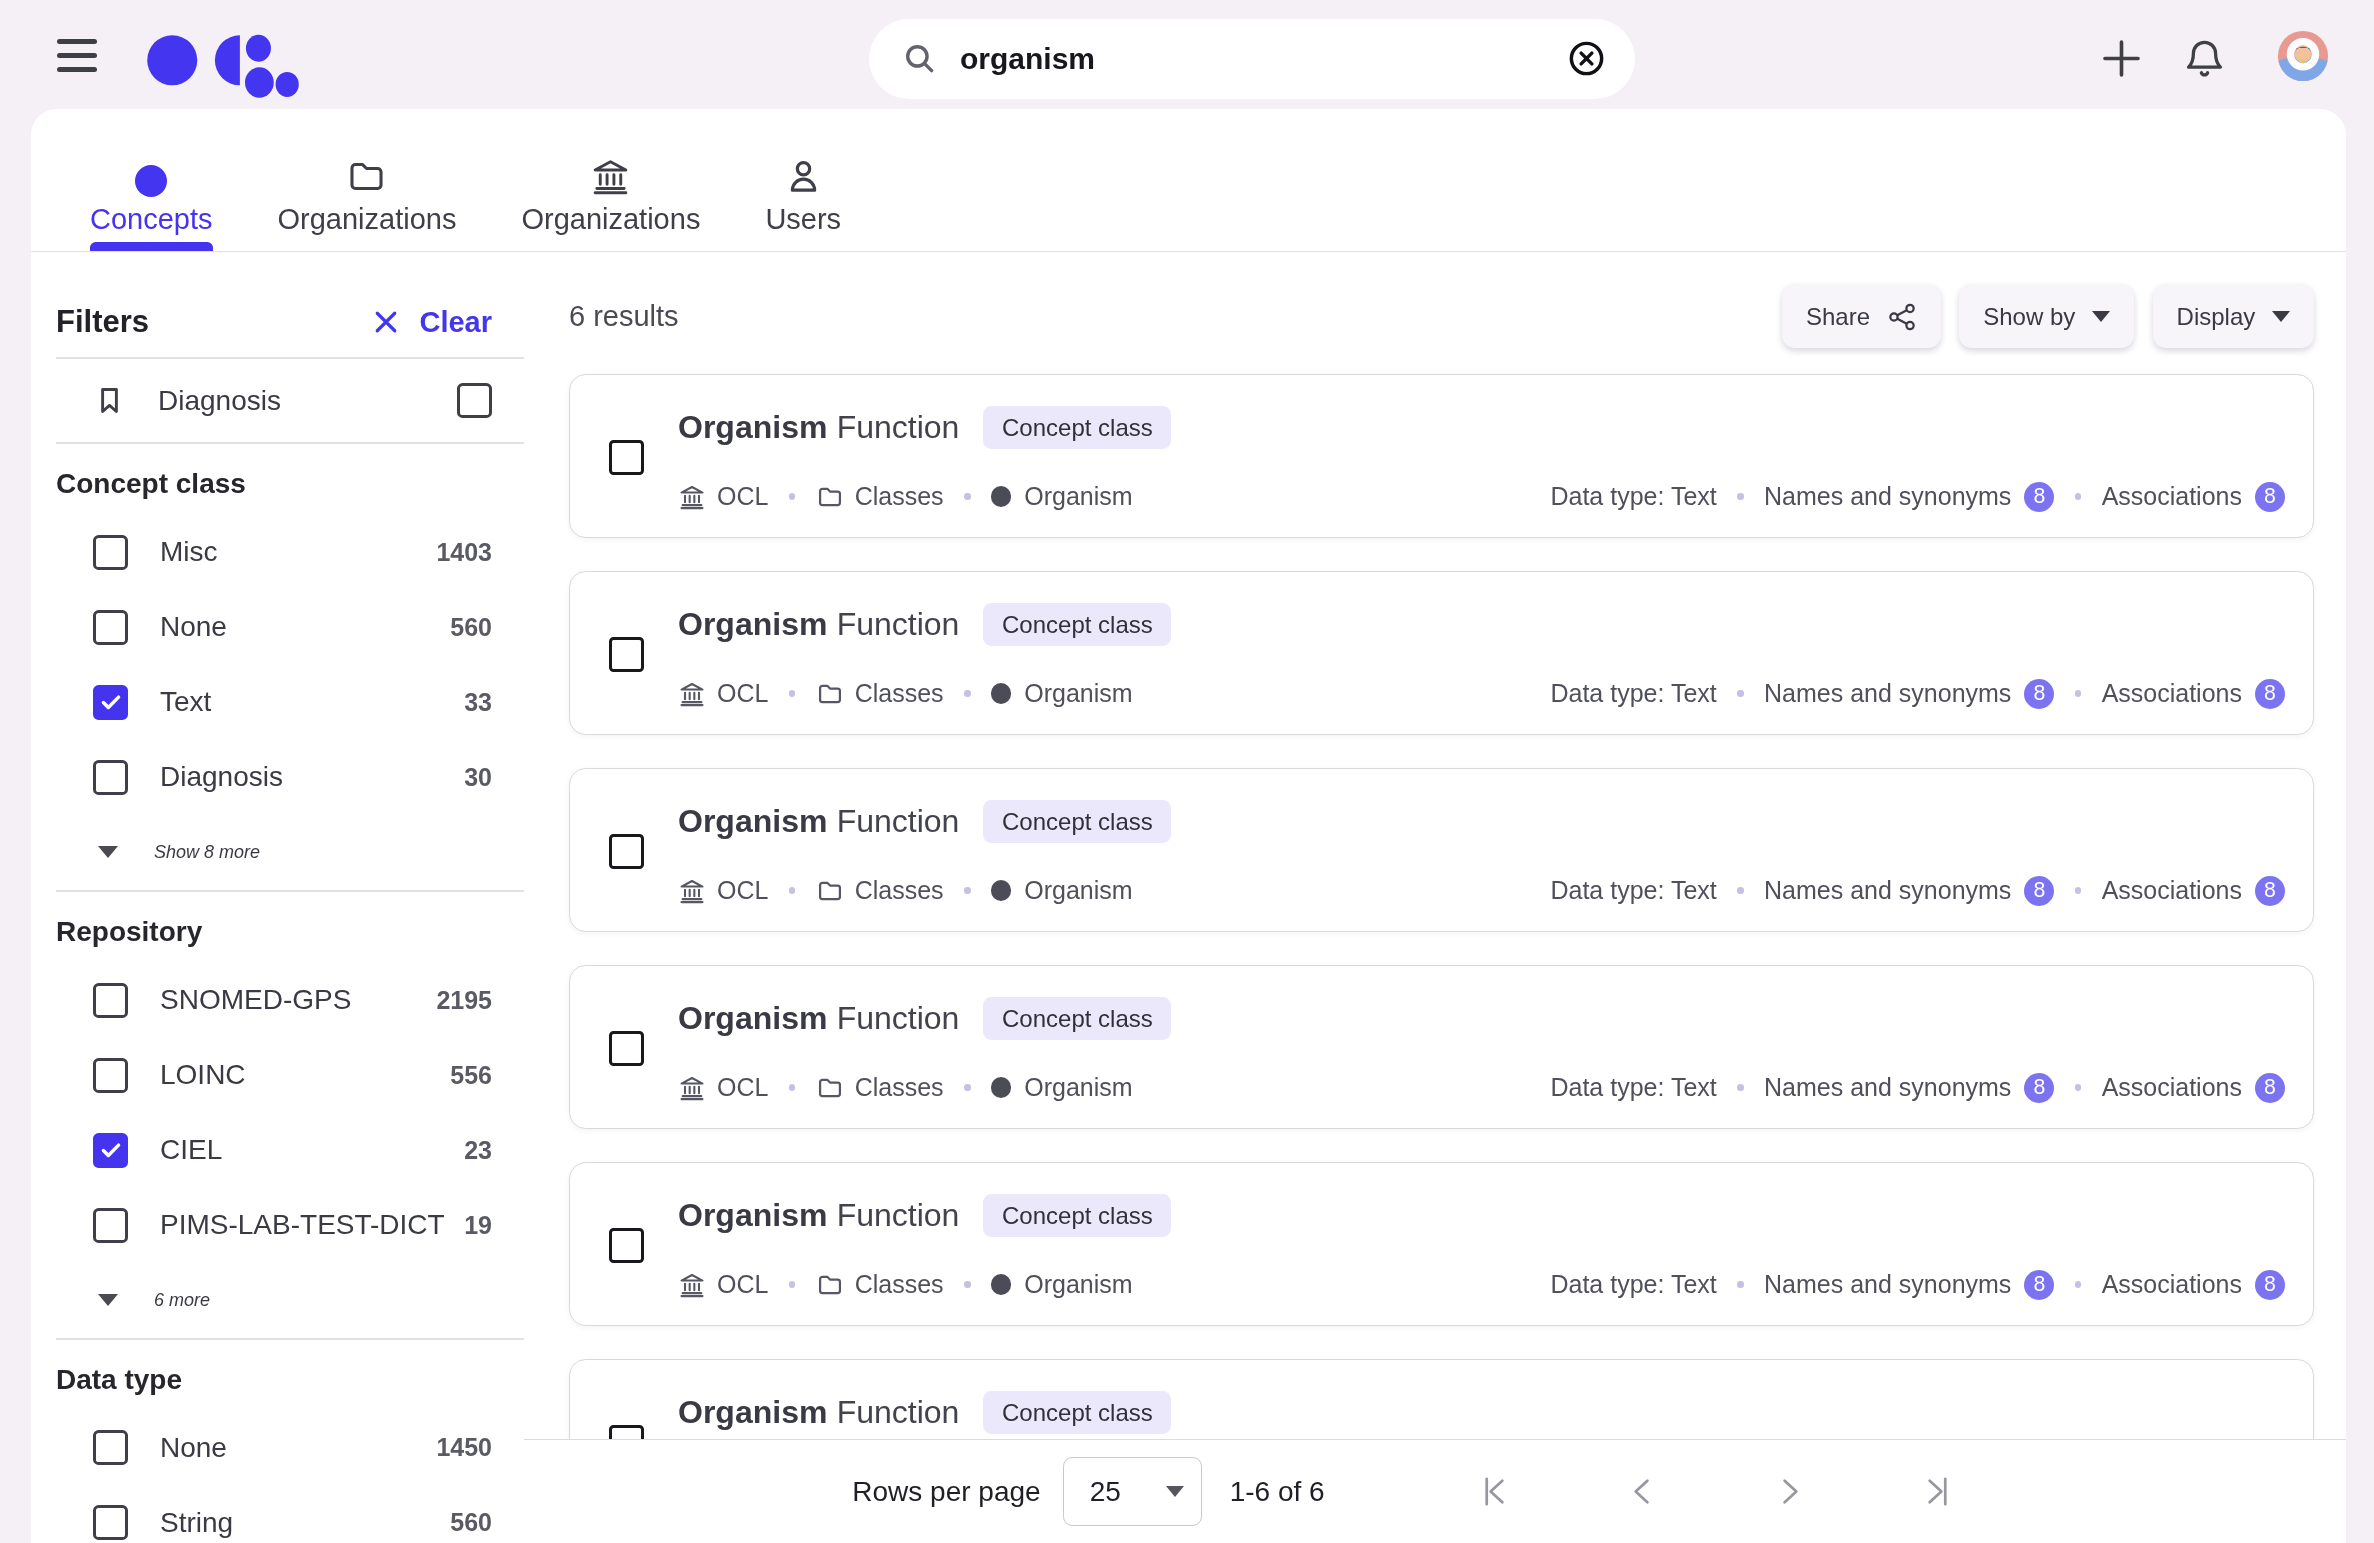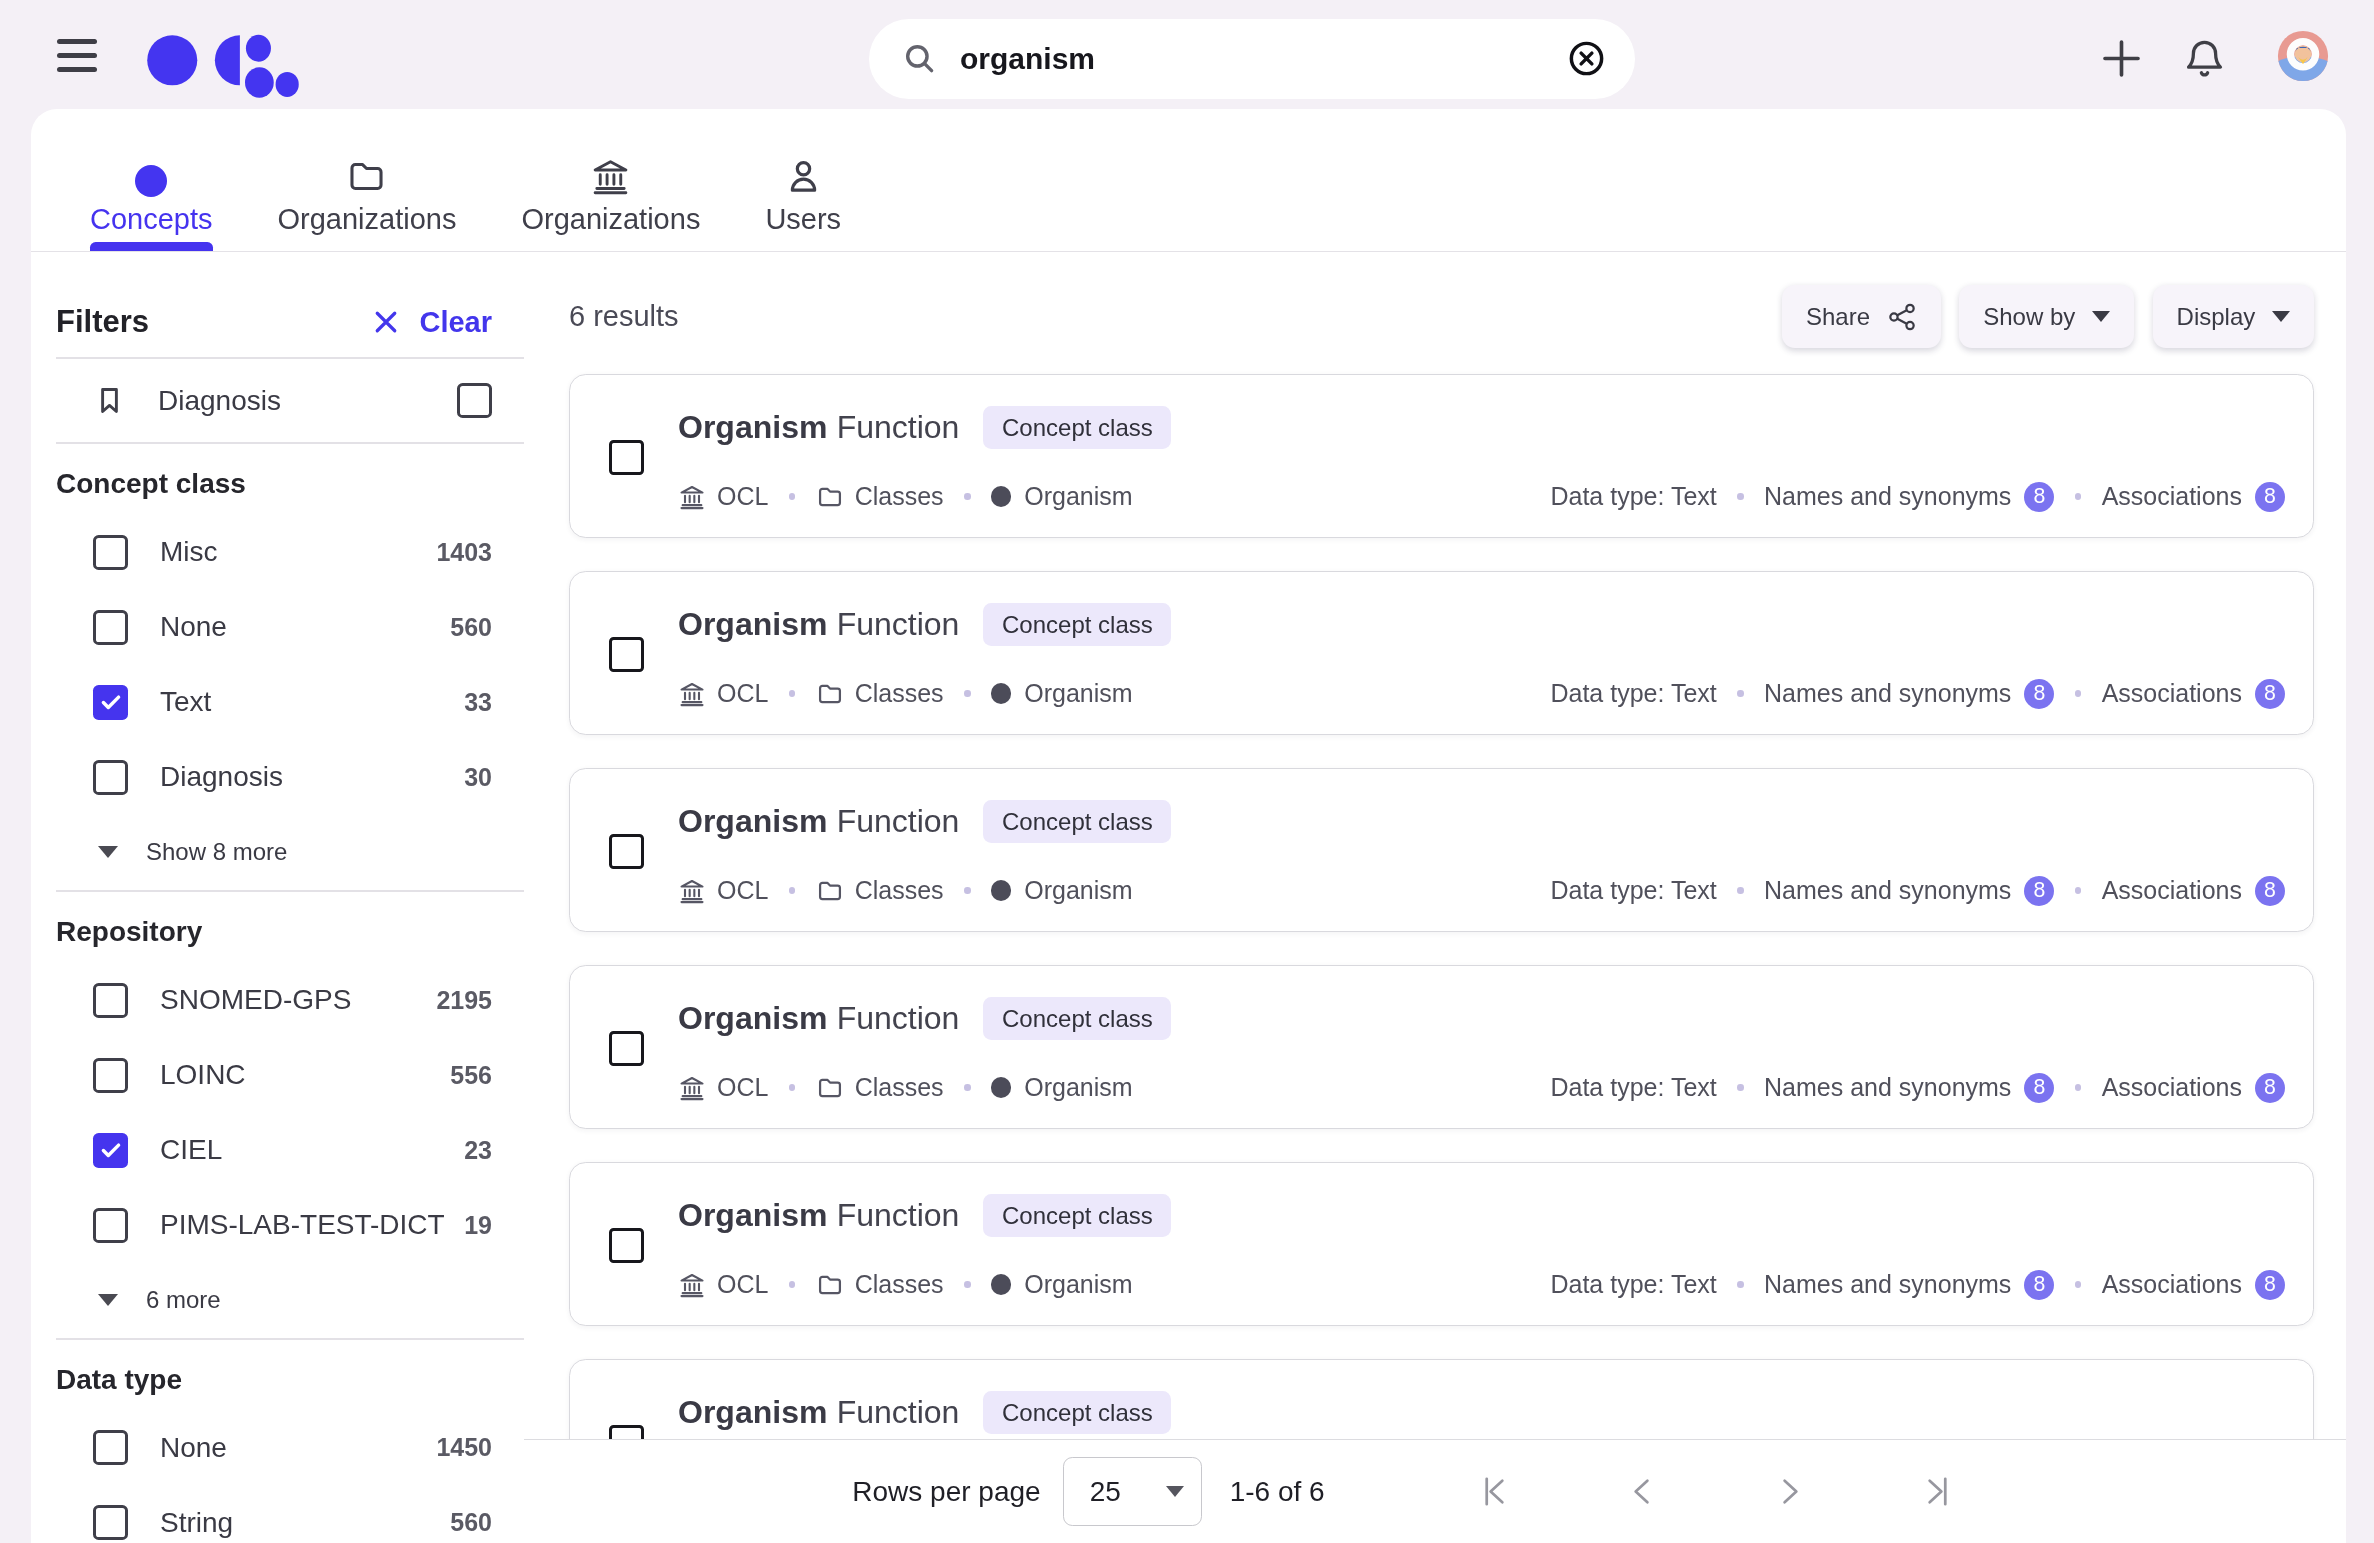--- a/index.html
+++ b/index.html
@@ -61,21 +61,21 @@
 
   .bookmark-row { height:83px; display:flex; align-items:center; padding:0 32px 0 37px; cursor:pointer; }
   .bookmark-row .lbl { margin-left:32px; font-size:28px; color:#3A3A44; }
 
   .sb-heading { margin-top:11px; height:58px; line-height:58px; font-size:28px; font-weight:700; color:#26262C; }
   .sec-rows { padding-top:1.9px; }
   .frow { height:75px; display:flex; align-items:center; padding:0 32px 0 37px; cursor:pointer; }
   .frow .lbl { margin-left:32px; font-size:28px; color:#3A3A44; }
   .frow .count { margin-left:auto; font-size:25px; font-weight:700; color:#5A5A64; }
   .more-row { height:75px; display:flex; align-items:center; padding-left:42px; cursor:pointer; background:none; border:none; font-family:inherit; width:100%; }
-  .more-row .lbl { margin-left:28px; font-size:24px; color:#3A3A44; }
+  .more-row .lbl { margin-left:36px; font-size:18px; color:#3A3A44;font-style:italic; }
   .caret-down { width:0; height:0; border-left:10.2px solid transparent; border-right:10.2px solid transparent; border-top:12px solid #4A4A52; }
 
   .cbx { width:35px; height:35px; border:3.7px solid #3F3F49; border-radius:5.6px; background:#fff; flex:0 0 35px; }
   .cbx.checked { border:none; background:#4534EE; display:flex; align-items:center; justify-content:center; }
   .cbx.right { margin-left:auto; }
   .cbx svg { display:none; }
   .cbx.checked svg { display:block; }
 
   
   .results { flex:1; padding:0 32px 0 45px; position:relative; }

